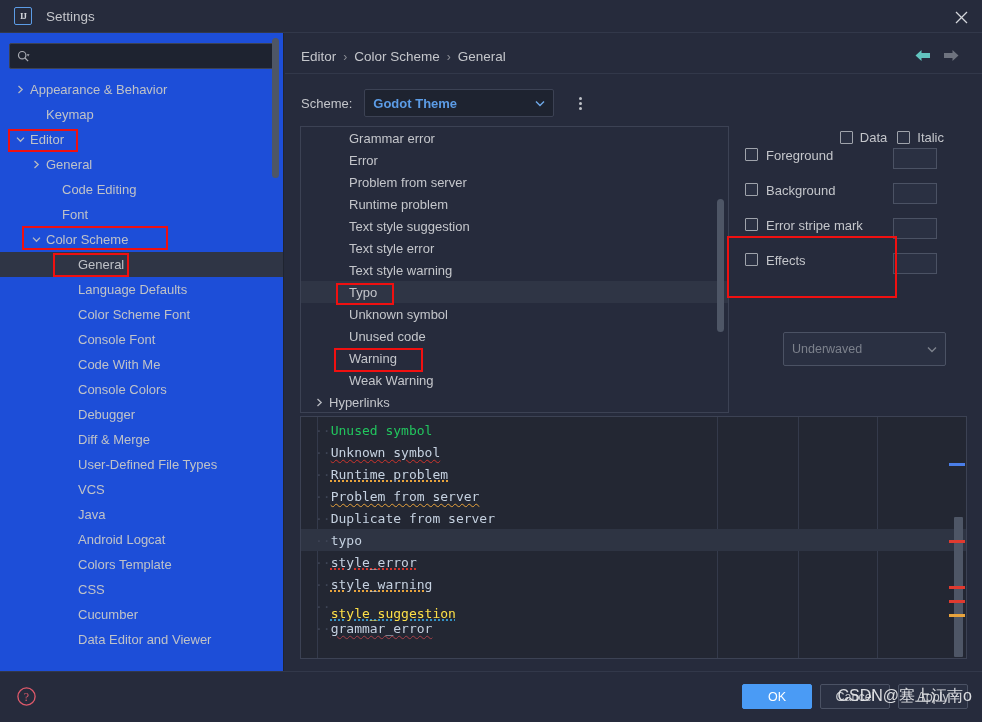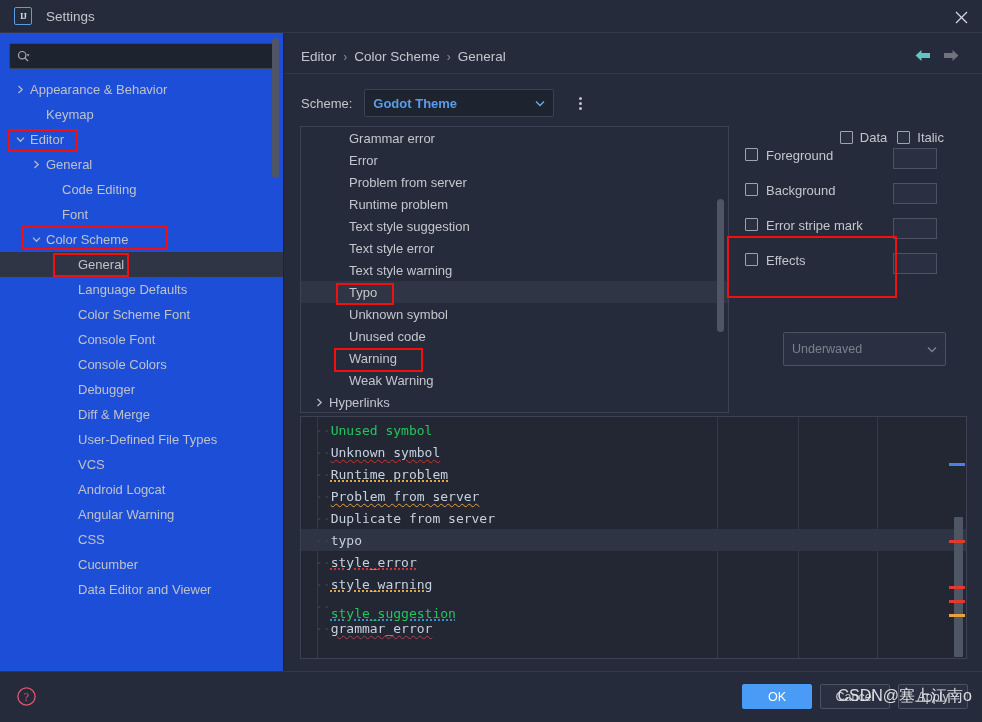--- a/index.html
+++ b/index.html
@@ -300,45 +300,53 @@
       <div class="tnode">
         <span class="arrow" style="margin-left: 62px;"></span>
         <span class="tlabel">Color Scheme Font</span>
       </div>
       <div class="tnode">
         <span class="arrow" style="margin-left: 62px;"></span>
         <span class="tlabel">Console Font</span>
       </div>
       <div class="tnode">
         <span class="arrow" style="margin-left: 62px;"></span>
+        <span class="tlabel">Code With Me</span>
+      </div>
+      <div class="tnode">
+        <span class="arrow" style="margin-left: 62px;"></span>
         <span class="tlabel">Console Colors</span>
       </div>
       <div class="tnode">
         <span class="arrow" style="margin-left: 62px;"></span>
         <span class="tlabel">Debugger</span>
       </div>
       <div class="tnode">
         <span class="arrow" style="margin-left: 62px;"></span>
         <span class="tlabel">Diff &amp; Merge</span>
       </div>
       <div class="tnode">
         <span class="arrow" style="margin-left: 62px;"></span>
         <span class="tlabel">User-Defined File Types</span>
       </div>
       <div class="tnode">
         <span class="arrow" style="margin-left: 62px;"></span>
         <span class="tlabel">VCS</span>
       </div>
       <div class="tnode">
         <span class="arrow" style="margin-left: 62px;"></span>
+        <span class="tlabel">Java</span>
+      </div>
+      <div class="tnode">
+        <span class="arrow" style="margin-left: 62px;"></span>
         <span class="tlabel">Android Logcat</span>
       </div>
       <div class="tnode">
         <span class="arrow" style="margin-left: 62px;"></span>
-        <span class="tlabel">Angular Warning</span>
+        <span class="tlabel">Colors Template</span>
       </div>
       <div class="tnode">
         <span class="arrow" style="margin-left: 62px;"></span>
         <span class="tlabel">CSS</span>
       </div>
       <div class="tnode">
         <span class="arrow" style="margin-left: 62px;"></span>
         <span class="tlabel">Cucumber</span>
       </div>
       <div class="tnode">
@@ -501,21 +509,21 @@
   <div class="vruler" style="left:576px"></div>
   <div id="plines">
       <div class="pline" style="top: 2px;"><span class="dot">··</span><span class="tok " style="color: #22c55e;">Unused symbol</span></div>
       <div class="pline" style="top: 24px;"><span class="dot">··</span><span class="tok u-wave-red" style="color: rgb(197, 209, 224);">Unknown symbol</span></div>
       <div class="pline" style="top: 46px;"><span class="dot">··</span><span class="tok u-dot-org" style="color: rgb(197, 209, 224);">Runtime problem</span></div>
       <div class="pline" style="top: 68px;"><span class="dot">··</span><span class="tok u-wave-org" style="color: rgb(197, 209, 224);">Problem from server</span></div>
       <div class="pline" style="top: 90px;"><span class="dot">··</span><span class="tok " style="color: rgb(197, 209, 224);">Duplicate from server</span></div>
       <div class="pline sel" style="top: 112px;"><span class="dot">··</span><span class="tok " style="color: rgb(197, 209, 224);">typo</span></div>
       <div class="pline" style="top: 134px;"><span class="dot">··</span><span class="tok u-dot-red" style="color: rgb(197, 209, 224);">style_error</span></div>
       <div class="pline" style="top: 156px;"><span class="dot">··</span><span class="tok u-dot-org" style="color: rgb(197, 209, 224);">style_warning</span></div>
-      <div class="pline" style="top: 178px;"><span class="dot">··</span><span class="tok u-dot-blue" style="color: #22c55e; margin-top: 14px;">style_suggestion</span></div>
+      <div class="pline" style="top: 178px;"><span class="dot">··</span><span class="tok u-dot-blue" style="color: #fde047; margin-top: 14px;">style_suggestion</span></div>
       <div class="pline" style="top: 200px;"><span class="dot">··</span><span class="tok u-wave-red2" style="color: rgb(197, 209, 224);">grammar_error</span></div>
     </div>
   <div id="stripe-track"></div>
   <div id="stripes">
       <div class="stripe" style="top: 46px; background: rgb(74, 126, 232);"></div>
       <div class="stripe" style="top: 123px; background: rgb(224, 58, 47);"></div>
       <div class="stripe" style="top: 169px; background: rgb(224, 58, 47);"></div>
       <div class="stripe" style="top: 183px; background: rgb(224, 58, 47);"></div>
       <div class="stripe" style="top: 197px; background: rgb(232, 163, 61);"></div>
     </div>

